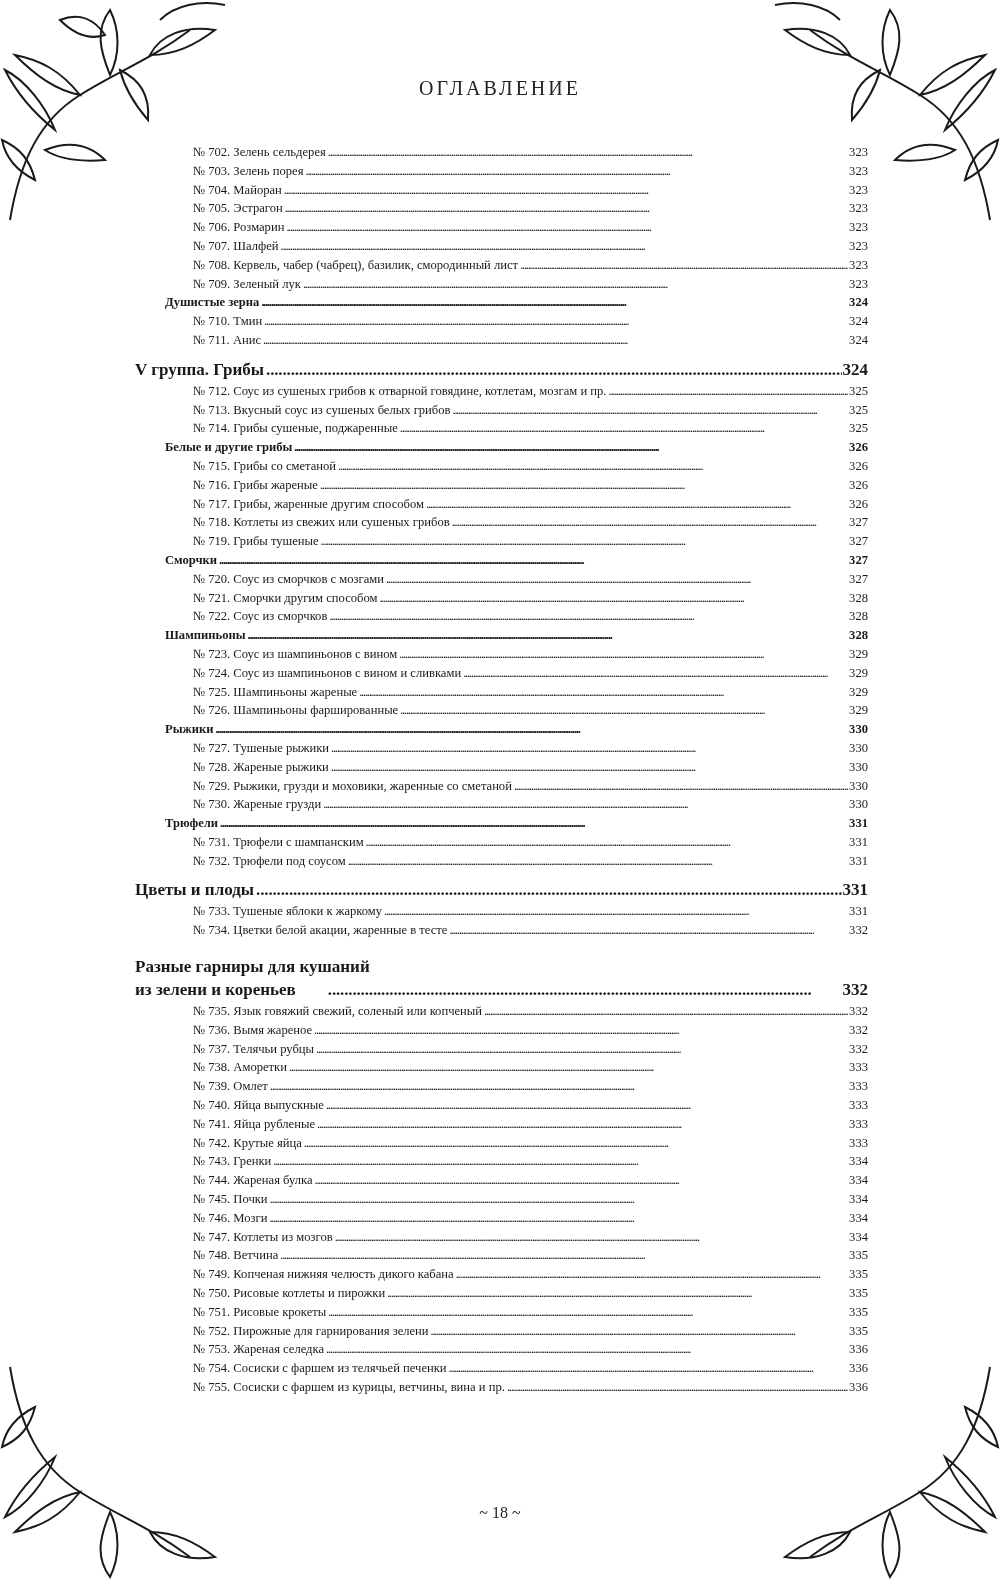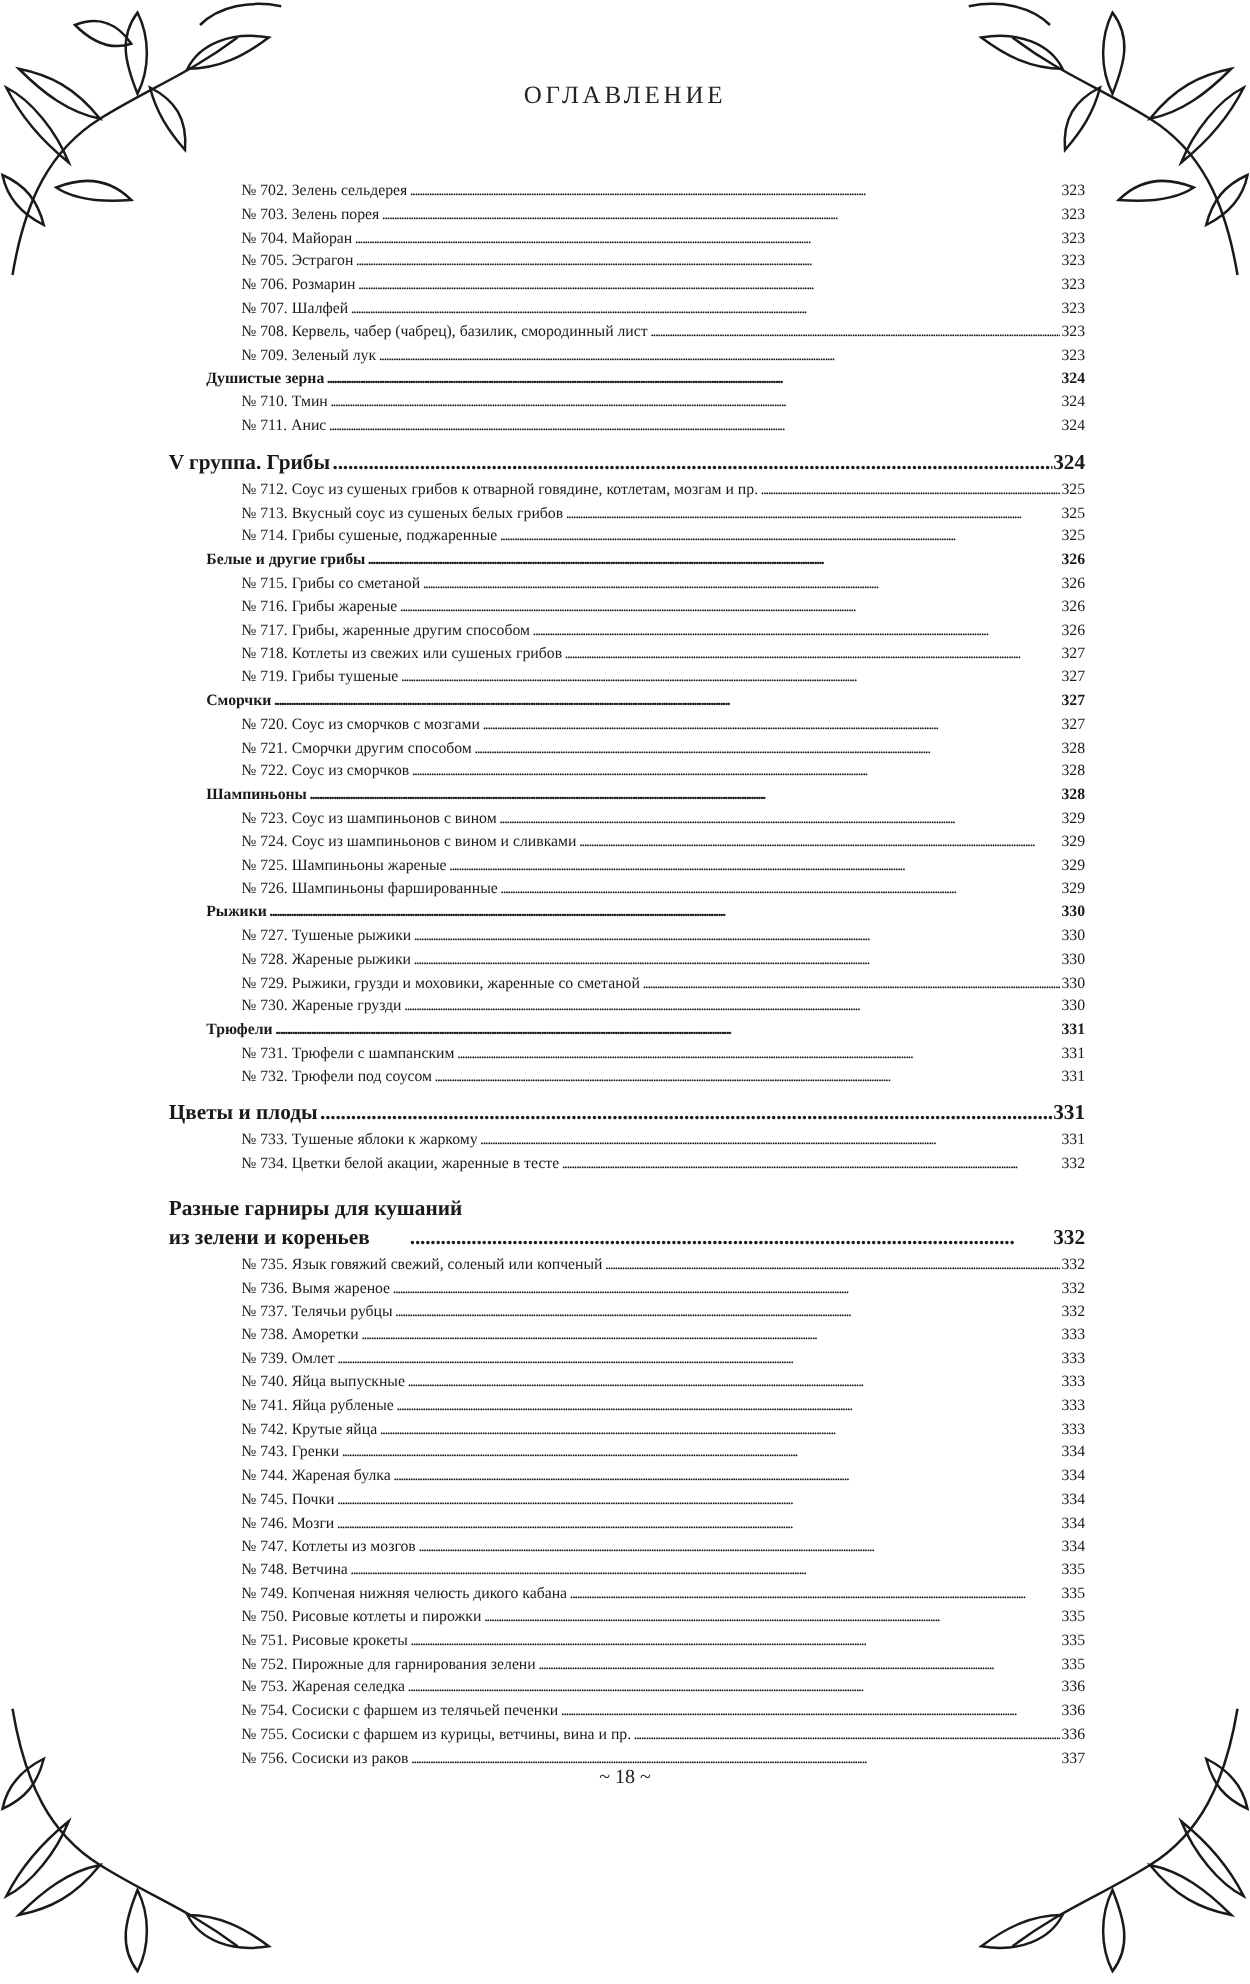--- a/index.html
+++ b/index.html
@@ -4,36 +4,36 @@
 <style>
   html, body { margin: 0; padding: 0; background: #ffffff; }
   body { width: 1000px; height: 1587px; position: relative; overflow: hidden;
          font-family: "Liberation Serif", "DejaVu Serif", serif; color: #1a1a1a; }
   .corner { position: absolute; width: 230px; height: 230px; }
   .corner svg { width: 100%; height: 100%; }
   .corner.tl { left: 0; top: 0; }
   .corner.tr { right: 0; top: 0; transform: scaleX(-1); }
   .corner.bl { left: 0; bottom: 0; transform: scaleY(-1); }
   .corner.br { right: 0; bottom: 0; transform: scale(-1,-1); }
-  .page-title { position: absolute; top: 65px; left: 0; width: 1000px; text-align: center;
+  .page-title { position: absolute; top: 77px; left: 0; width: 1000px; text-align: center;
                 font-size: 20px; letter-spacing: 3px; color: #222; }
   .toc { position: absolute; left: 135px; top: 143px; width: 733px; }
   .row { display: flex; align-items: baseline; white-space: nowrap; overflow: hidden; }
   .row .lbl { flex: 0 0 auto; padding-right: 2px; }
   .row .dots { flex: 1 1 auto; overflow: hidden; }
   .row .dots::after { content: ". . . . . . . . . . . . . . . . . . . . . . . . . . . . . . . . . . . . . . . . . . . . . . . . . . . . . . . . . . . . . . . . . . . . . . . . . . . . . . . . . . . . . . . . . . . . . . . . . . . . . . . . . . . . . . . . . . . . . . . . . . . . . . . . . . . . . . . . . . . . . . . . . . . . . . . . . . . . . . . . . . . . . . . . . . . . . . . . . . . . . . . . . . . . . . . ."; letter-spacing: -2.2px; }
   .row .pg { flex: 0 0 auto; padding-left: 1px; }
   .item { font-size: 12.6px; height: 18.8px; line-height: 18.8px; padding-left: 58px; }
   .sub { font-size: 12.6px; font-weight: bold; height: 18.8px; line-height: 18.8px; padding-left: 30px; justify-content: space-between; }
   .sec { font-size: 17px; font-weight: bold; height: 24px; line-height: 24px; margin-top: 8px; }
   .sec .pg { font-size: 17px; }
   .sec-block { margin-top: 16px; }
   .sec-block .l1 { font-size: 17px; font-weight: bold; height: 22px; line-height: 22px; }
   .sec-block .row { font-size: 17px; font-weight: bold; height: 24px; line-height: 24px; gap: 30px; }
-  .page-number { position: absolute; top: 1413px; left: 0; width: 1000px; text-align: center;
+  .page-number { position: absolute; top: 1504px; left: 0; width: 1000px; text-align: center;
                  font-size: 16px; color: #222; }
 </style>
 </head>
 <body>
 
 <div class="corner tl">
   <svg viewBox="0 0 230 230" fill="none" stroke="#1a1a1a" stroke-width="2">
     <path d="M10 220 C 20 160, 40 120, 80 95 C 120 70, 150 60, 190 30"></path>
     <path d="M80 95 C 60 70, 40 60, 15 55 C 35 75, 55 90, 80 95 Z"></path>
     <path d="M55 130 C 30 110, 15 90, 5 70 C 25 80, 45 105, 55 130 Z"></path>
@@ -404,20 +404,15 @@
   <div class="row item">
       <span class="lbl">№ 754. Сосиски с фаршем из телячьей печенки</span>
       <span class="dots"></span>
       <span class="pg">336</span>
     </div>
   <div class="row item">
       <span class="lbl">№ 755. Сосиски с фаршем из курицы, ветчины, вина и пр.</span>
       <span class="dots"></span>
       <span class="pg">336</span>
     </div>
-  <div class="row item">
-      <span class="lbl">№ 756. Сосиски из раков</span>
-      <span class="dots"></span>
-      <span class="pg">337</span>
-    </div>
 </div>
 
 <div class="page-number">~ 18 ~</div>
 
 </body></html>

